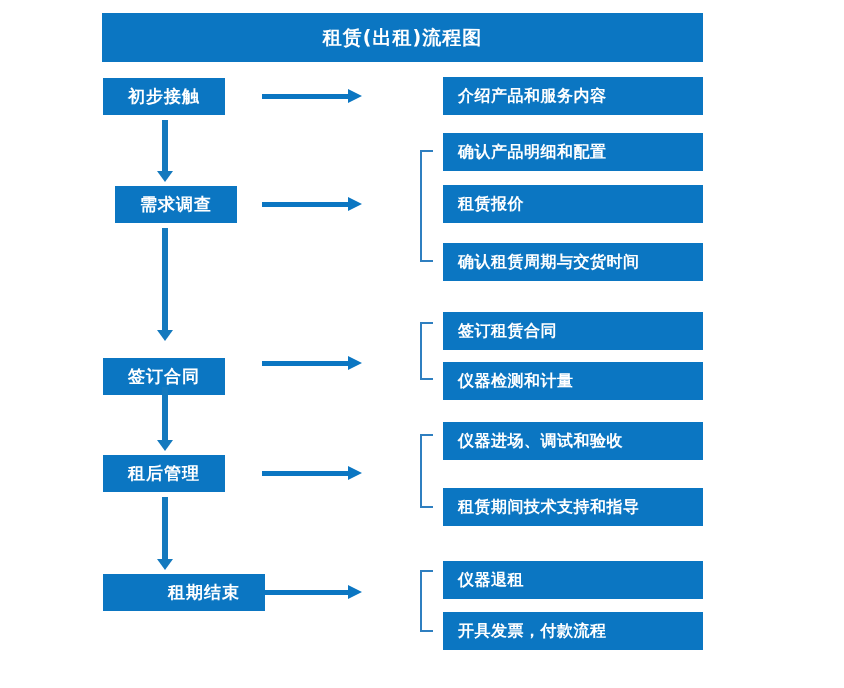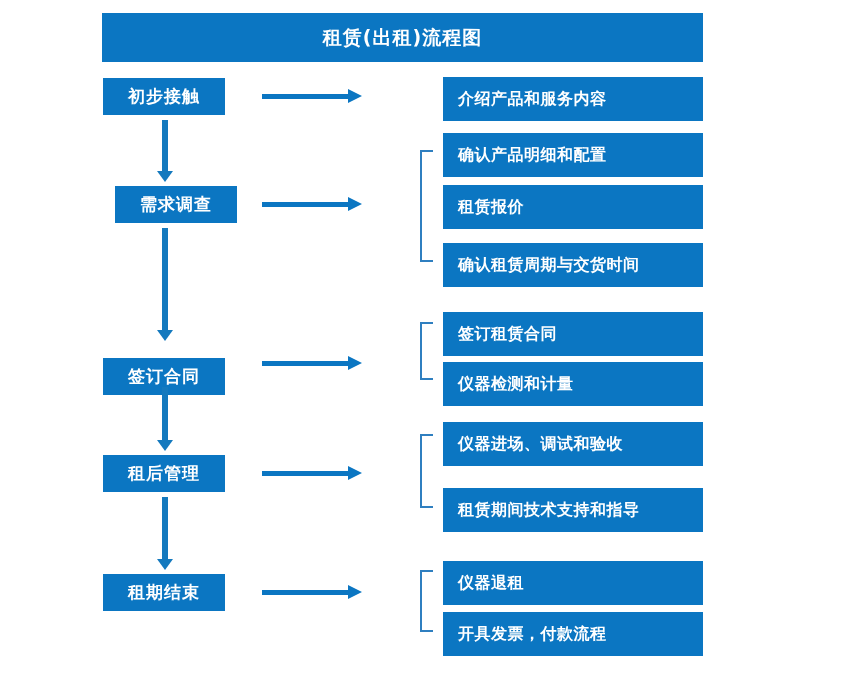--- a/index.html
+++ b/index.html
@@ -54,21 +54,21 @@
     font-size: 17px;
     font-weight: bold;
     letter-spacing: 1px;
   }
 
   
   .task-box {
     position: absolute;
     left: 443px;
     width: 260px;
-    height: 44px;
+    height: 38px;
     background: #0b76c2;
     color: #ffffff;
     display: flex;
     align-items: center;
     font-size: 16px;
     font-weight: bold;
     padding-left: 15px;
     box-sizing: border-box;
     letter-spacing: 0.5px;
   }
@@ -141,21 +141,21 @@
   <div class="title-bar">租赁(出租)流程图</div>
 
   <div class="stage-box" style="top:78px;">初步接触</div>
 
   <div class="stage-box" style="top:186px;margin-left:12px;">需求调查</div>
 
   <div class="stage-box" style="top:358px;">签订合同</div>
 
   <div class="stage-box" style="top:455px;text-align:center;">租后管理</div>
 
-  <div class="stage-box" style="top:574px;">租期结束</div>
+  <div class="stage-box" style="top:574px;padding-left:40px;">租期结束</div>
 
   <div class="v-arrow" style="top:120px; height:62px;">
     <div class="shaft" style="height:51px;"></div>
     <div class="head" style="top:51px;"></div>
   </div>
 
   <div class="v-arrow" style="top:228px; height:113px;">
     <div class="shaft" style="height:102px;"></div>
     <div class="head" style="top:102px;"></div>
   </div>

